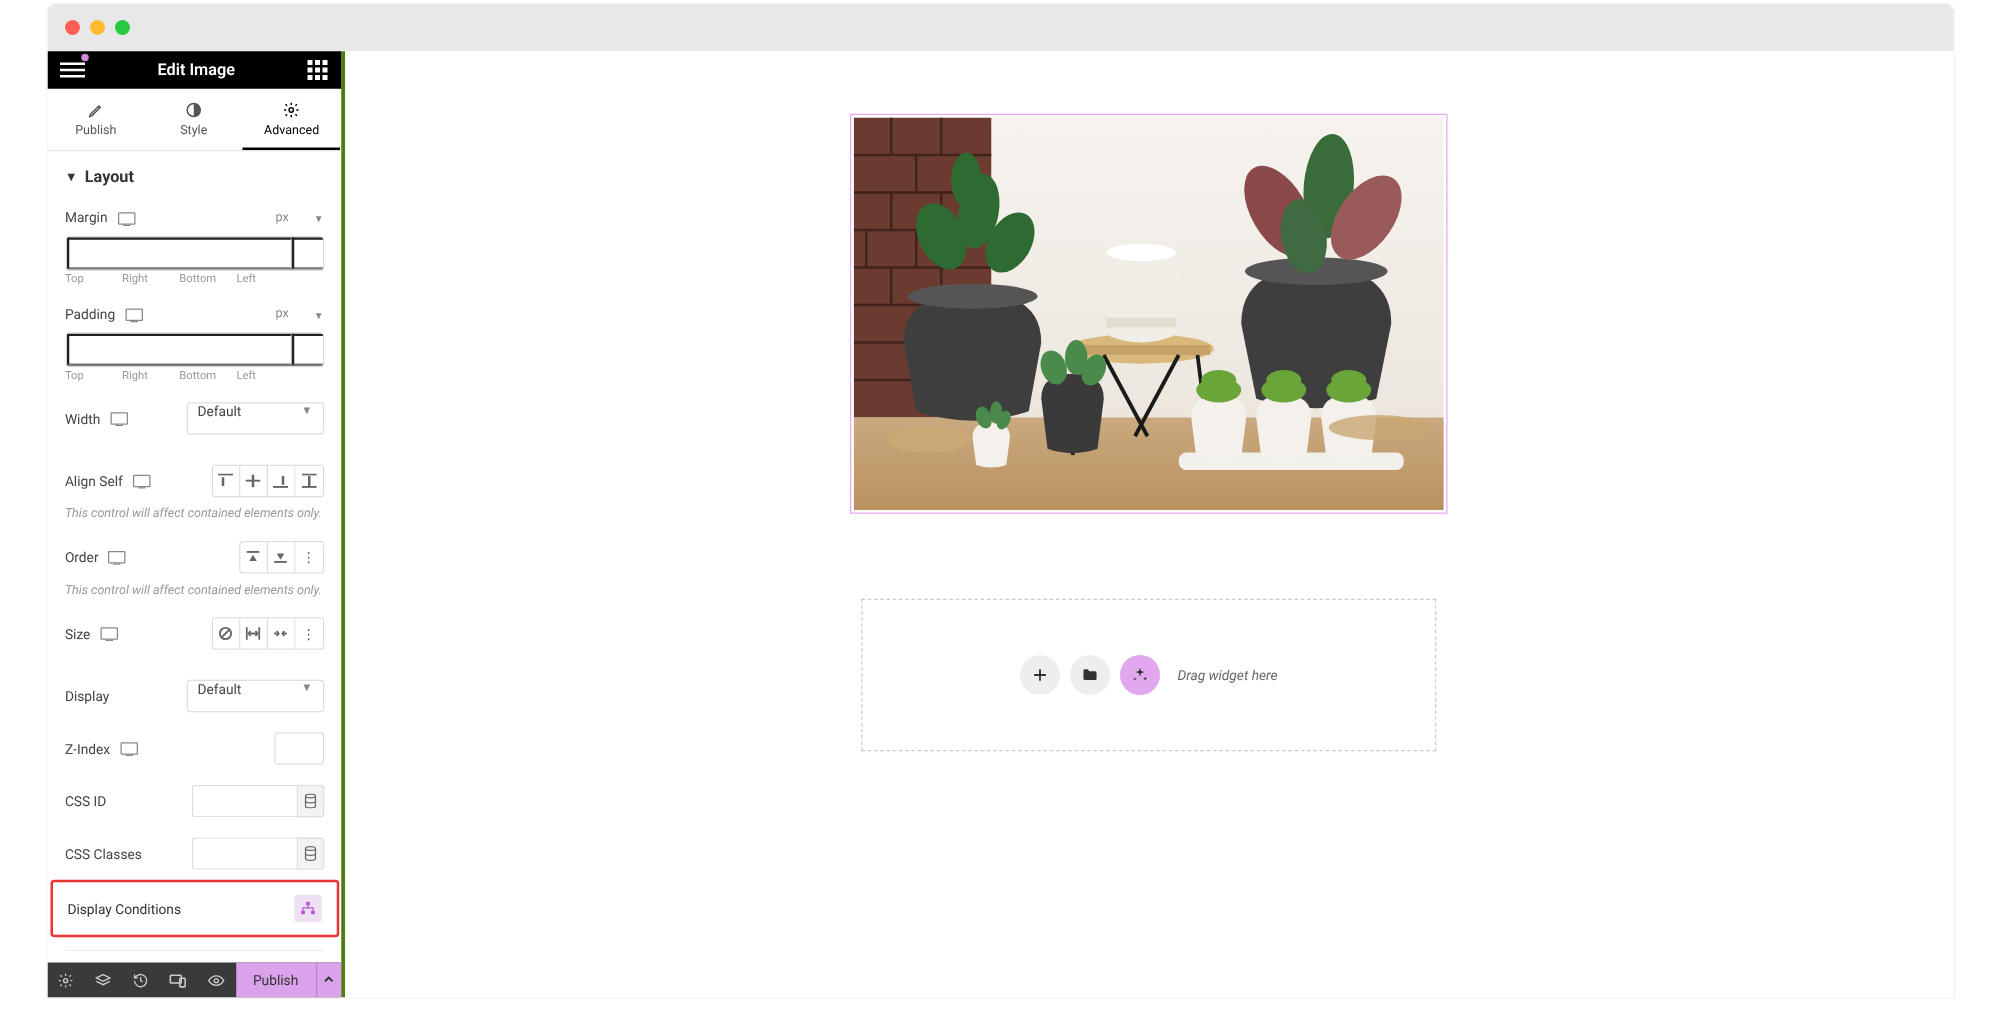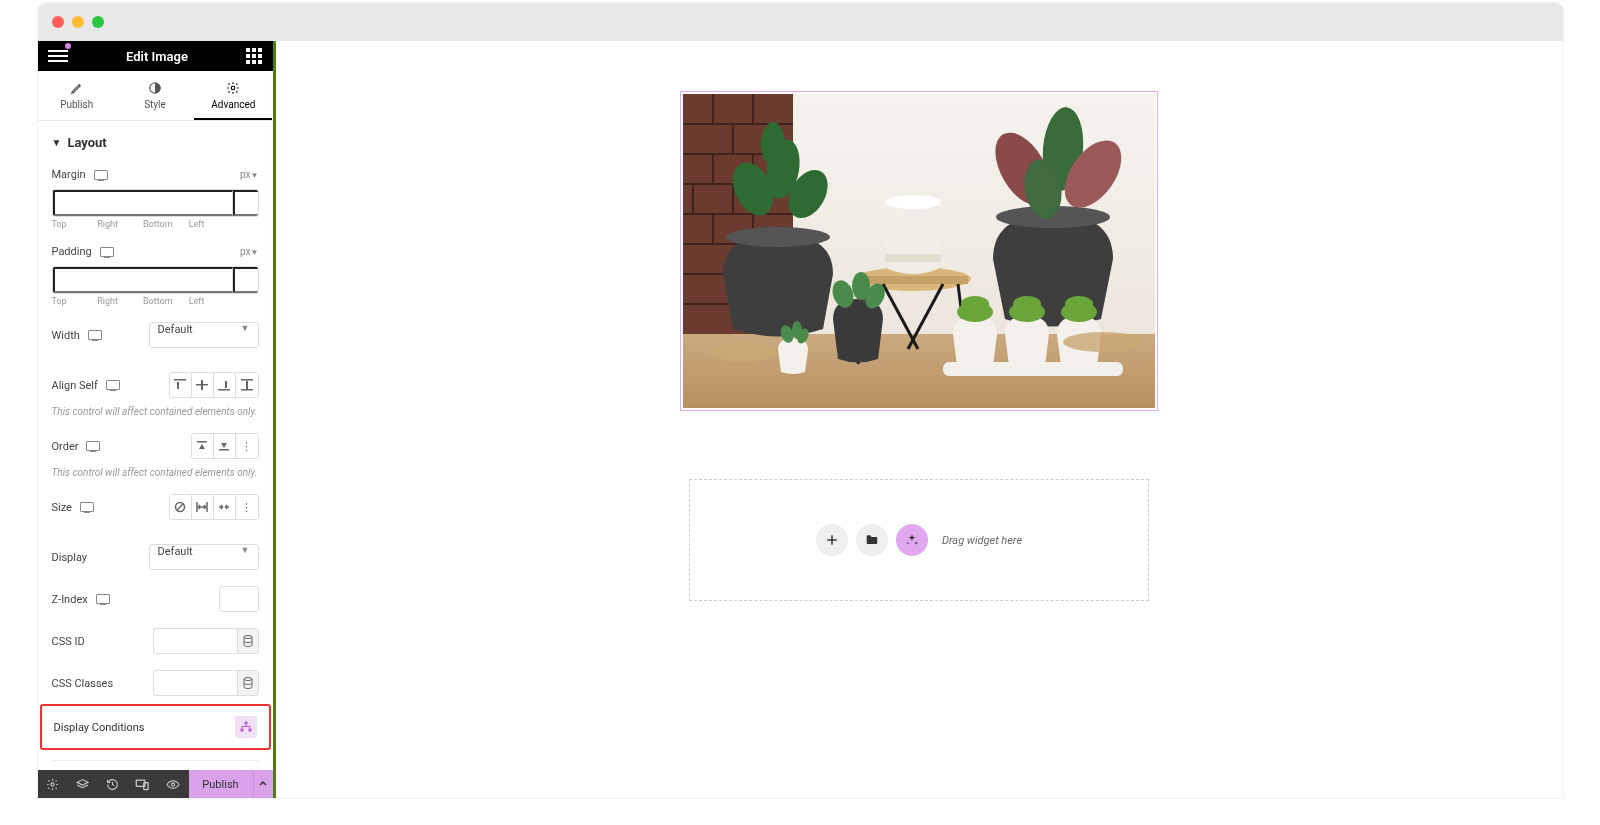--- a/index.html
+++ b/index.html
@@ -32,21 +32,21 @@
 .tab.active { border-bottom: 2px solid #000; color: #000; }
 .tab-label { font-size: 10px; }
 
 
 .panel { flex: 1; overflow-y: auto; padding: 0 14px; }
 .section-header { display: flex; align-items: center; gap: 6px; font-weight: 700; font-size: 13px; padding: 14px 0 10px; cursor: pointer; }
 .section-header .caret { font-size: 10px; }
 
 .row { display: flex; align-items: center; justify-content: space-between; padding: 8px 0; font-size: 11px; color: #444; }
 .row-label { display: flex; align-items: center; gap: 8px; }
-.row .unit { display: flex; align-items: flex-end; gap: 0; color: #888; font-size: 10px; padding-left: 32px; }
+.row .unit { display: flex; align-items: flex-end; gap: 20px; color: #888; font-size: 10px; padding-left: 32px; }
 .unit .caret { font-size: 8px; }
 
 .device-icon { width: 14px; height: 10px; border: 1px solid #888; border-radius: 1px; position: relative; display: inline-block; }
 .device-icon::after { content: ""; position: absolute; bottom: -2px; left: 3px; right: 3px; height: 1px; background: #888; }
 
 
 .dim-grid { display: flex; border: 1px solid #ddd; border-radius: 3px; overflow: hidden; margin-bottom: 2px; }
 .dim-cell { flex: 1; height: 26px; border-right: 1px solid #ddd; background: #fff; }
 .dim-labels { display: flex; font-size: 9px; color: #999; margin-bottom: 8px; }
 .dim-labels span { flex: 1; }

